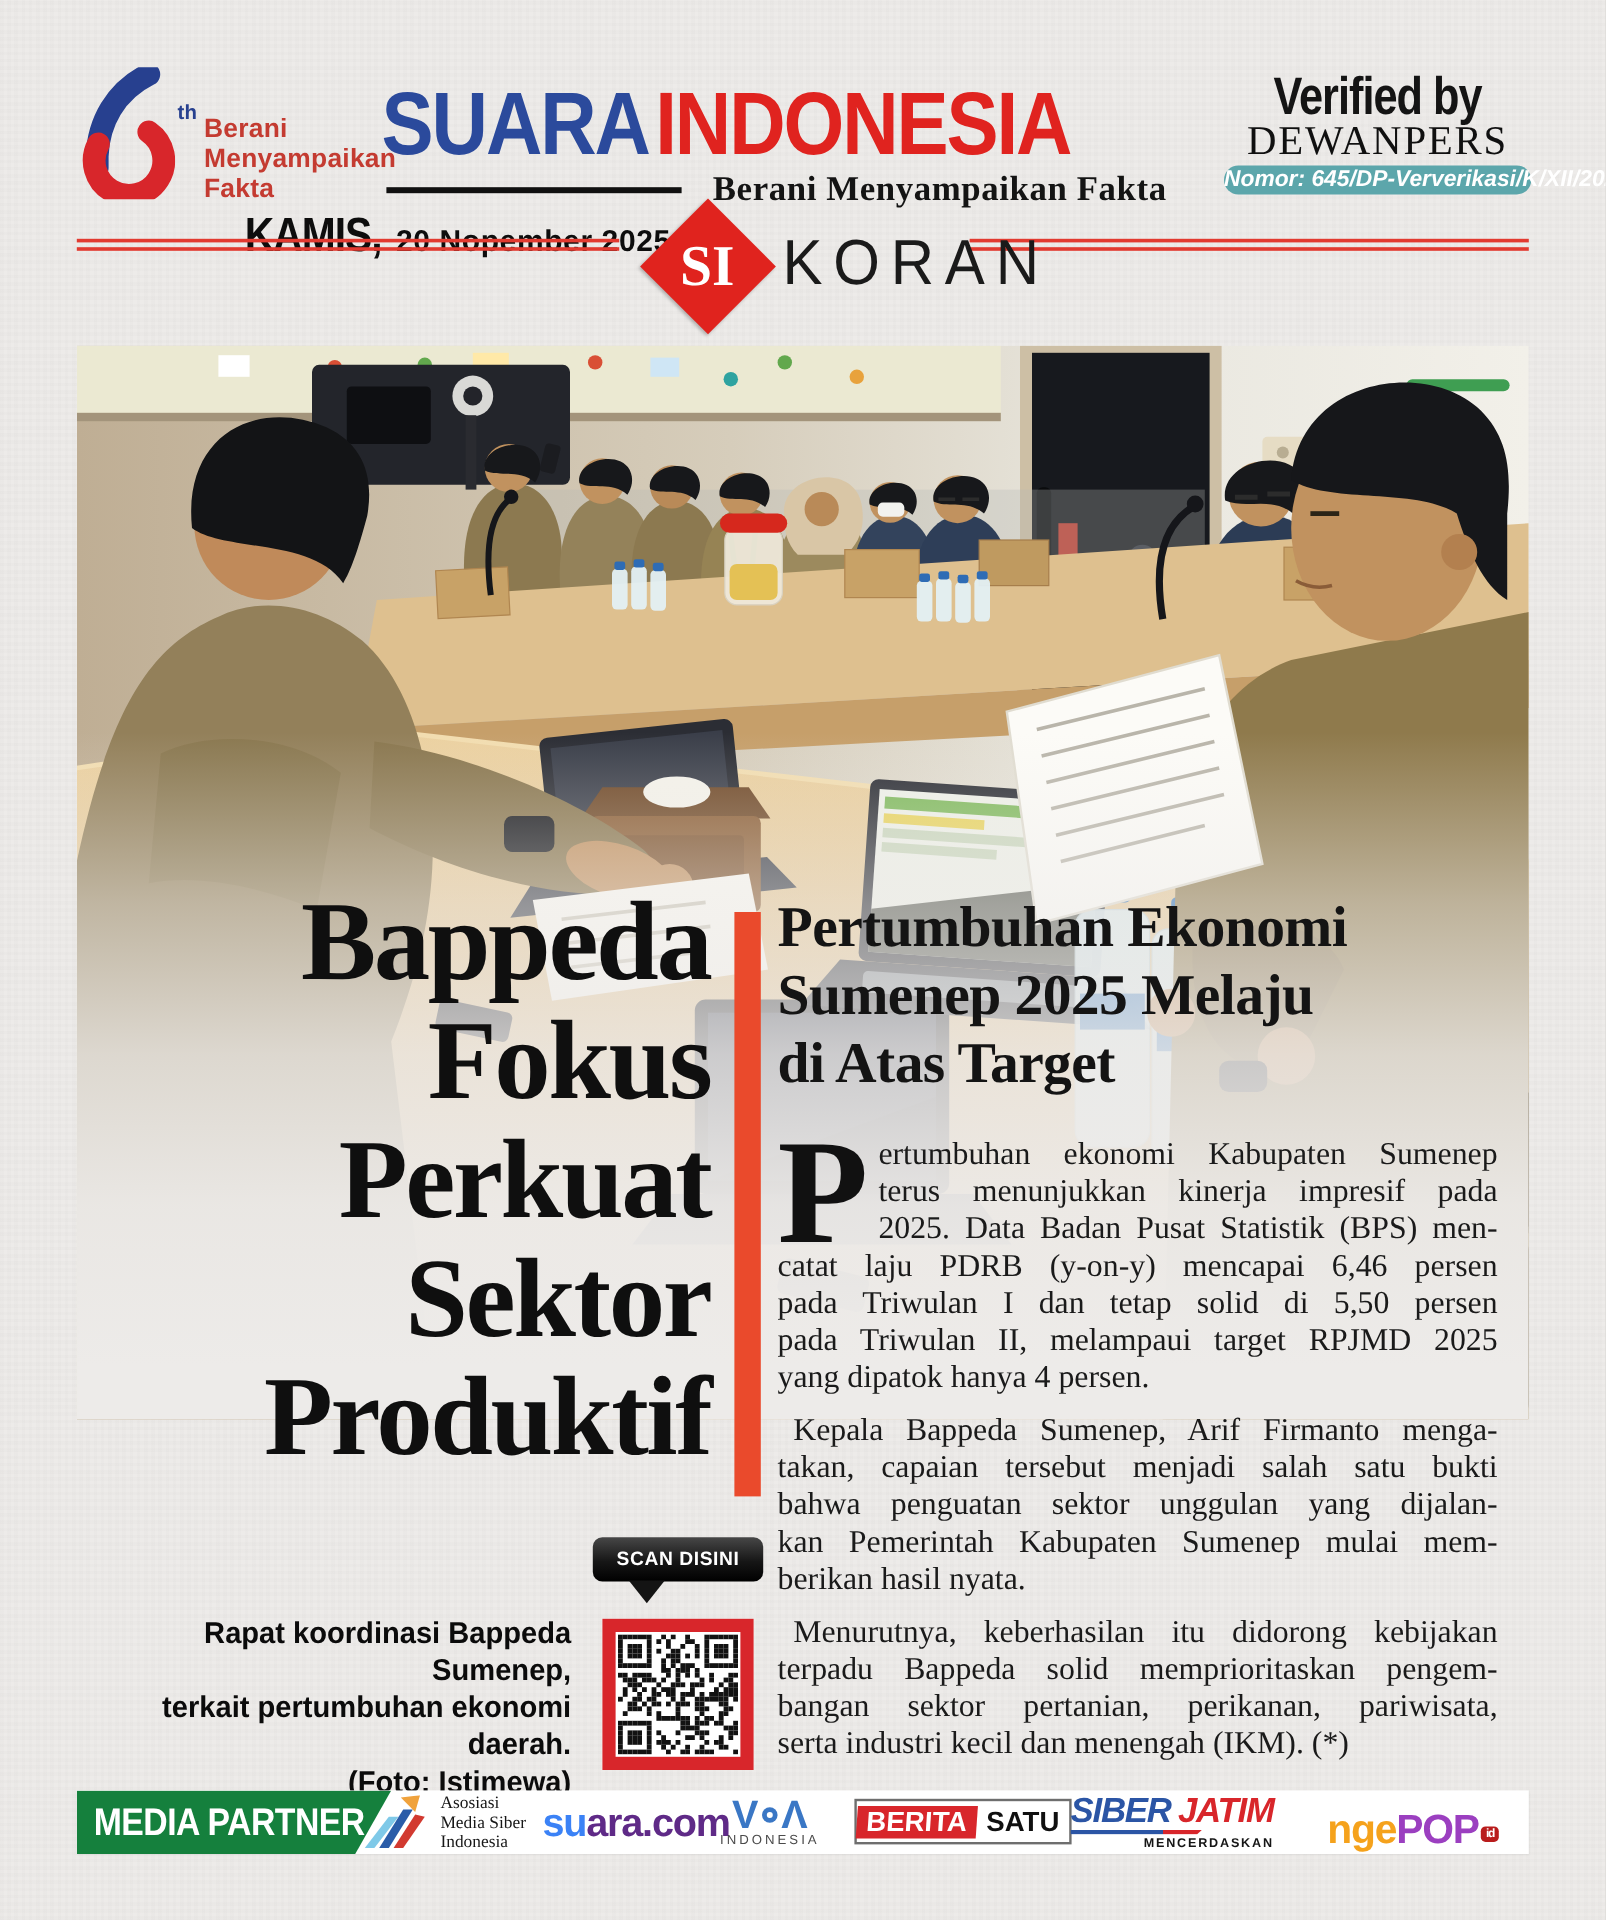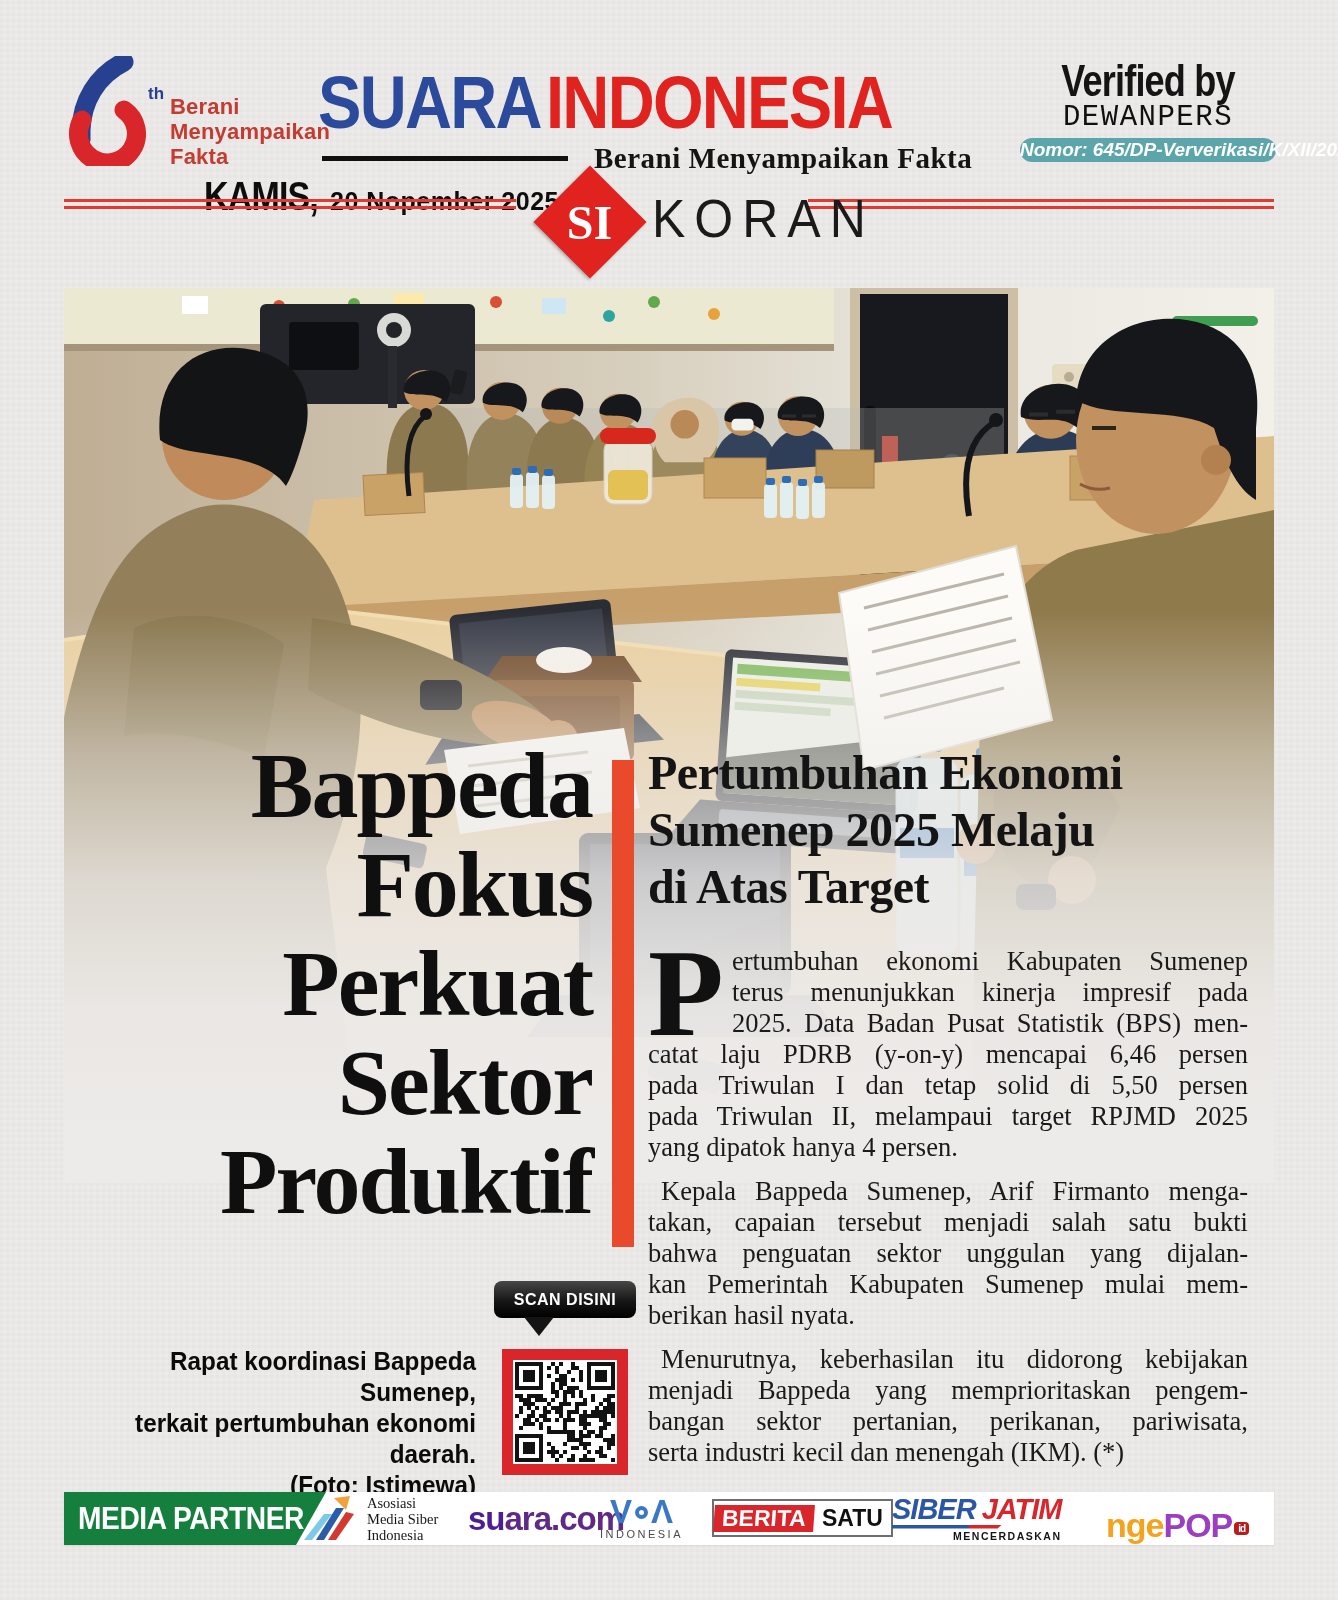--- a/index.html
+++ b/index.html
@@ -27,21 +27,21 @@
              transform:scaleX(0.88); transform-origin:left center; white-space:nowrap; }
   .m-w1 { color:#2b4a9c; } .m-w2 { color:#e0231f; margin-left:6px; }
   .m-sub { display:flex; align-items:center; margin-top:3px; }
   .m-rule { width:246px; height:5px; background:#101010; margin-left:4px; }
   .m-tagline { font-family:"Liberation Serif", serif; font-weight:700; font-size:29px; color:#141414; margin-left:26px; letter-spacing:0.5px; white-space:nowrap; }
 
   
   .verified { left:1020px; top:60px; width:256px; text-align:center; }
   .v-top { font-weight:700; font-size:44px; line-height:42px; letter-spacing:-1px; color:#141414;
            transform:scaleX(0.82); transform-origin:center; }
-  .v-org { font-family:Liberation Mono, monospace; font-size:29px; line-height:31px; letter-spacing:1.5px; color:#101010; }
+  .v-org { font-family:Liberation Serif, serif; font-size:34px; line-height:31px; letter-spacing:1.5px; color:#101010; }
   .v-badge { margin-top:5px; background:#5ca6ab; color:#ffffff; font-style:italic; font-weight:700;
              font-size:19px; line-height:24px; border-radius:13px; white-space:nowrap; }
 
   
   .dateline { left:204px; top:174px; display:flex; align-items:baseline; white-space:nowrap; }
   .d-day { font-weight:700; font-size:40px; letter-spacing:-1px; color:#0d0d0d; transform:scaleX(0.85); transform-origin:left; }
   .d-date { font-weight:700; font-size:25px; color:#0d0d0d; margin-left:-8px; letter-spacing:0.5px; }
   .rule-red { height:10px; border-top:3.5px solid #e23a30; border-bottom:3.5px solid #e23a30; }
   .rr-left { left:64px; top:199px; width:452px; }
   .rr-right { left:808px; top:199px; width:466px; }
@@ -92,21 +92,21 @@
     box-shadow:0 1px 2px rgba(0,0,0,0.08); }
   .mp-block { position:absolute; left:0; top:0; width:262px; height:53px; background:#15803d;
     clip-path:polygon(0 0, 100% 0, calc(100% - 30px) 100%, 0 100%);
     display:flex; align-items:center; }
   .mp-label { color:#fff; font-weight:700; font-size:32px; letter-spacing:-0.5px; padding-left:16px;
     transform:scaleX(0.88); transform-origin:left; white-space:nowrap; }
   .logo { position:absolute; top:0; height:53px; display:flex; align-items:center; }
   .lg-amsi { left:238px; gap:7px; }
   .amsi-text { font-family:"Liberation Serif", serif; font-size:14.5px; line-height:16px; color:#171717; }
   .lg-suara { left:388px; font-weight:700; font-size:33px; letter-spacing:-1px; }
-  .su-a { color:#4c1d95;margin-left:16px; } .su-b { color:#5f2a87; }
+  .su-a { color:#3b82f6; } .su-b { color:#5f2a87; }
   .lg-voa { left:536px; flex-direction:column; justify-content:center; }
   .voa-row { display:flex; align-items:center; font-weight:700; font-size:33px; color:#3a77c5; line-height:30px; }
   .voa-dot { width:13px; height:13px; border-radius:50%; background:#3a77c5; margin:0 3px; position:relative; }
   .voa-dot::after { content:""; position:absolute; left:4px; top:4px; width:5px; height:5px; border-radius:50%; background:#fff; }
   .voa-label { font-size:11px; letter-spacing:2.5px; color:#4a4a4a; margin-top:1px; }
   .lg-berita { left:648px; border:2px solid #6e6e6e; height:38px; top:7px; }
   .bs-a { background:#d8262b; color:#fff; font-weight:700; font-size:23px; padding:0 8px; display:flex; align-items:center; transform:skewX(-4deg) }
   .bs-b { color:#101010; font-weight:700; font-size:23px; padding:0 8px; display:flex; align-items:center; }
   .lg-siber { left:828px; flex-direction:column; justify-content:center; align-items:flex-start; }
   .sj-row { font-weight:700; font-style:italic; font-size:29px; line-height:27px; letter-spacing:-1px; white-space:nowrap; }
@@ -457,21 +457,21 @@
       </div>
       <div class="para indent-first">
           <div class="line">Kepala Bappeda Sumenep, Arif Firmanto menga-</div>
           <div class="line">takan, capaian tersebut menjadi salah satu bukti</div>
           <div class="line">bahwa penguatan sektor unggulan yang dijalan-</div>
           <div class="line">kan Pemerintah Kabupaten Sumenep mulai mem-</div>
           <div class="line last">berikan hasil nyata.</div>
         </div>
       <div class="para indent-first">
           <div class="line">Menurutnya, keberhasilan itu didorong kebijakan</div>
-          <div class="line">menjadi Bappeda yang memprioritaskan pengem-</div>
+          <div class="line">terpadu Bappeda solid memprioritaskan pengem-</div>
           <div class="line">bangan sektor pertanian, perikanan, pariwisata,</div>
           <div class="line last">serta industri kecil dan menengah (IKM). (*)</div>
         </div>
     </div>
   </div>
 
   <div class="abs scan-tab">SCAN DISINI</div>
   <div class="abs scan-pointer"></div>
   <div class="abs qr-box">
     <svg id="qr-svg" width="100" height="100" viewBox="0 0 100 100">

